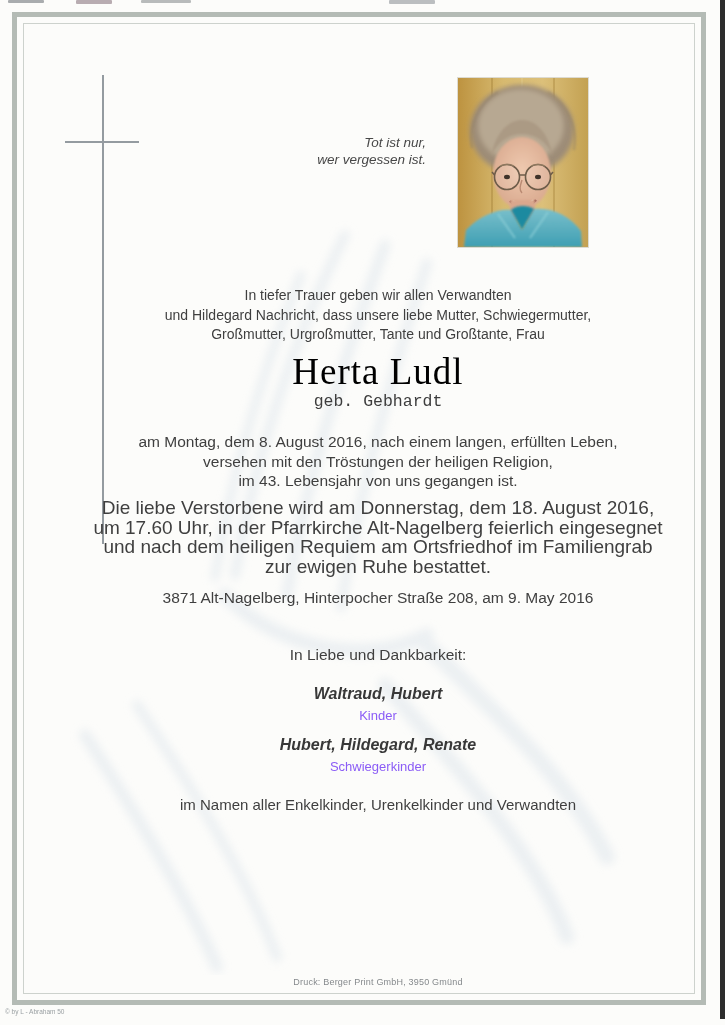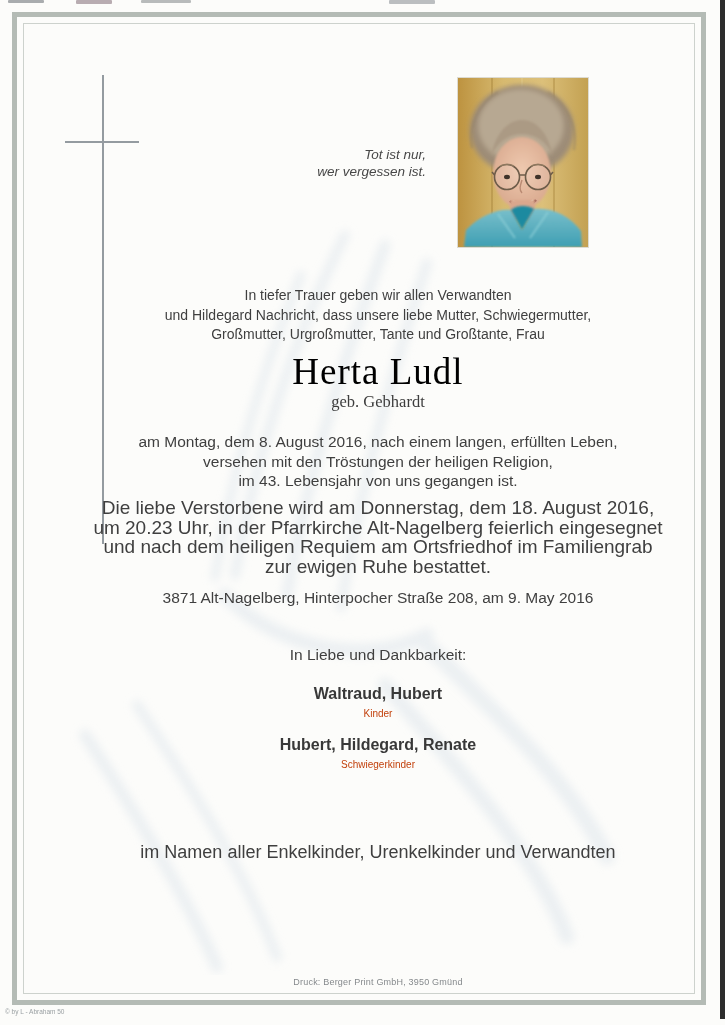--- a/index.html
+++ b/index.html
@@ -14,42 +14,42 @@
   
   .frame-outer{position:absolute; left:12px; top:12px; width:694px; height:993px;
     border:5px solid #b4bbb5; box-sizing:border-box;}
   .frame-inner{position:absolute; left:23px; top:23px; width:672px; height:971px;
     border:1.5px solid #cdd2cd; box-sizing:border-box;}
   
   .cross-v{position:absolute; left:102px; top:75px; width:2px; height:469px; background:#949ba0;}
   .cross-h{position:absolute; left:65px; top:141px; width:74px; height:2px; background:#949ba0;}
   
   .quote{position:absolute; left:250px; top:134px; width:176px; text-align:right;
-    font-style:italic; font-size:13.5px; line-height:17px; color:#474747;margin-top:12px;}
+    font-style:italic; font-size:13.5px; line-height:17px; color:#474747;}
   
   .photo{position:absolute; left:458px; top:78px; width:130px; height:169px;
     box-shadow:0 0 0 1px #dddbd2;}
   .photo svg{display:block;}
   
   .watermark{position:absolute; left:45px; top:215px; width:620px; height:760px;
     opacity:.55; pointer-events:none;}
   
   .cblock{position:absolute; left:40px; width:676px; text-align:center;}
   .intro{top:286px; font-size:14px; line-height:19.5px;}
   .deceased-name{top:350px; font-family:"Liberation Serif", serif; font-size:37px;
     letter-spacing:1px; color:#000000;}
-  .maiden{top:392px; font-family:Liberation Serif, serif; font-size:16.5px; color:#3d3d3d;}
+  .maiden{top:392px; font-family:Liberation Mono, monospace; font-size:16.5px; color:#3d3d3d;}
   .death{top:432px; font-size:15.5px; line-height:19.5px;}
   .funeral{top:498px; font-size:19px; line-height:19.5px;}
   .address{top:589px; font-size:15.5px;}
   .closing{top:646px; font-size:15.5px;text-align:center;}
-  .mourner-names{font-weight:bold; font-size:16px; color:#383838;}
+  .mourner-names{font-weight:bold; font-size:16px; color:#383838;font-style:italic;}
   .m1n{top:685px;} .m1r{top:708px;} .m2n{top:736px;} .m2r{top:759px;}
-  .mourner-rel{font-size:10px; color:#c2410c;}
-  .final{top:842px; font-size:18px;}
+  .mourner-rel{font-size:13px; color:#8b5cf6;}
+  .final{top:796px; font-size:15px;}
   .print-credit{top:977px; font-size:9px; color:#85898c; letter-spacing:.2px;}
   .copyright{position:absolute; left:5px; top:1008px; font-size:6.5px; color:#9aa0a3;}
 </style>
 </head>
 <body>
 
 <div class="page">
 
   <div class="scan-mark" style="left:8px; width:36px; height:3px; background:#8e9294; opacity:.75;"></div>
   <div class="scan-mark" style="left:76px; width:36px; height:4px; background:#9b8a92; opacity:.7;"></div>
@@ -154,21 +154,21 @@
   <div class="cblock maiden">geb. Gebhardt</div>
 
   <div class="cblock death">
     <div>am Montag, dem 8. August 2016, nach einem langen, erfüllten Leben,</div>
     <div>versehen mit den Tröstungen der heiligen Religion,</div>
     <div>im 43. Lebensjahr von uns gegangen ist.</div>
   </div>
 
   <div class="cblock funeral">
     <div>Die liebe Verstorbene wird am Donnerstag, dem 18. August 2016,</div>
-    <div>um 20.23 Uhr, in der Pfarrkirche Alt-Nagelberg feierlich eingesegnet</div>
+    <div>um 17.60 Uhr, in der Pfarrkirche Alt-Nagelberg feierlich eingesegnet</div>
     <div>und nach dem heiligen Requiem am Ortsfriedhof im Familiengrab</div>
     <div>zur ewigen Ruhe bestattet.</div>
   </div>
 
   <div class="cblock address">3871 Alt-Nagelberg, Hinterpocher Straße 208, am 9. May 2016</div>
   <div class="cblock closing">In Liebe und Dankbarkeit:</div>
 
   <div class="cblock mourner-names m1n">Waltraud, Hubert</div>
   <div class="cblock mourner-rel m1r">Kinder</div>
   <div class="cblock mourner-names m2n">Hubert, Hildegard, Renate</div>

